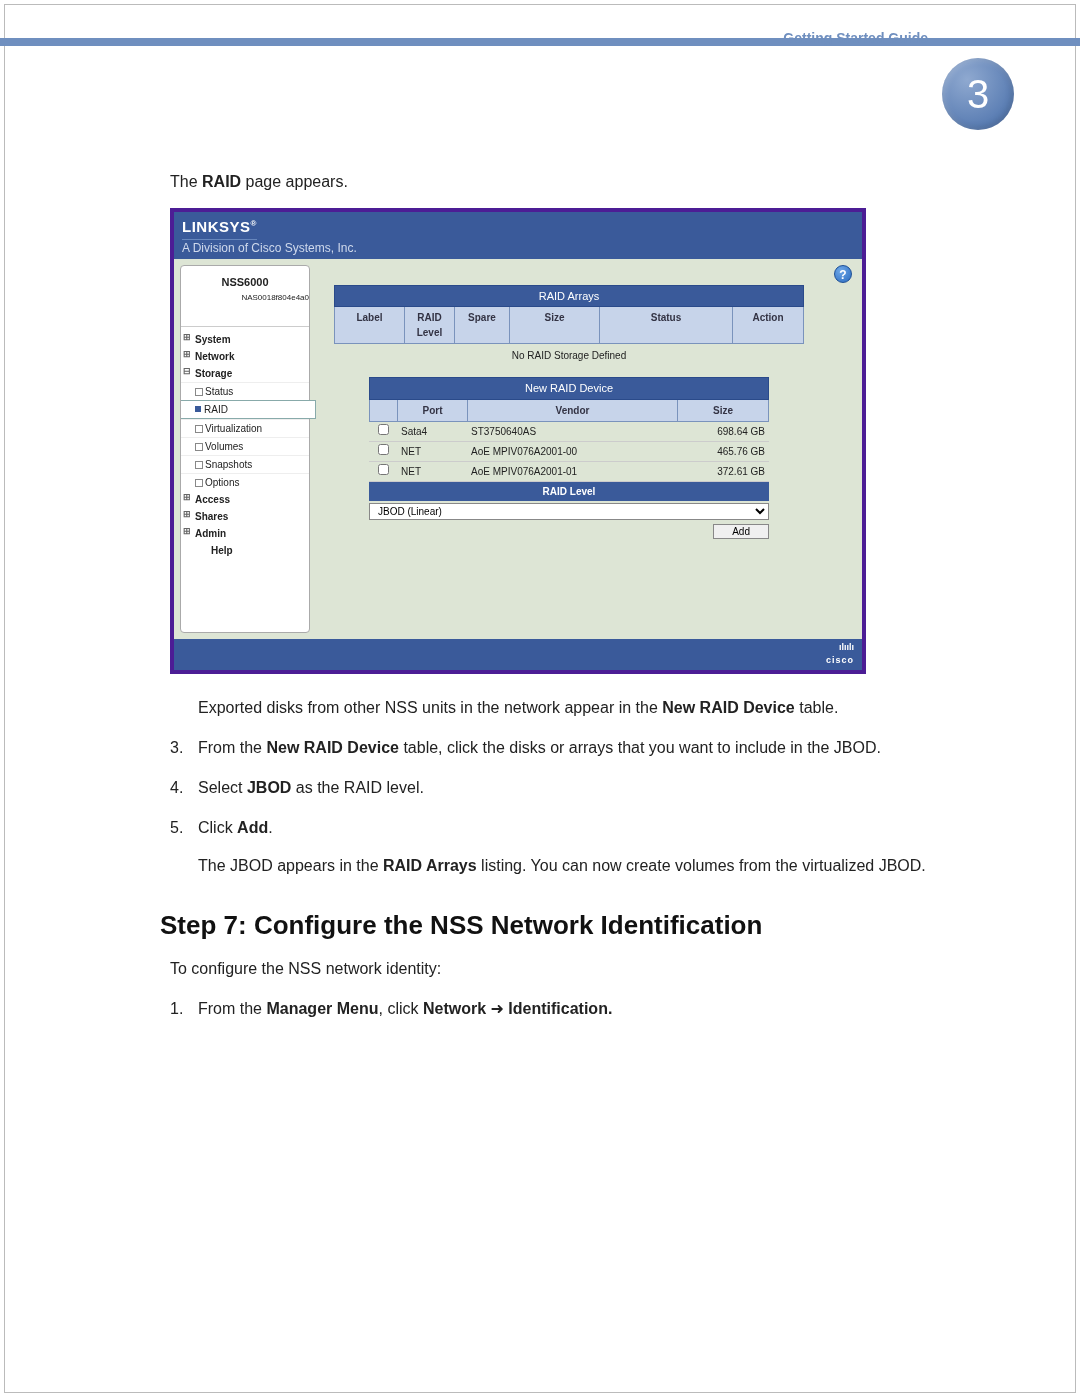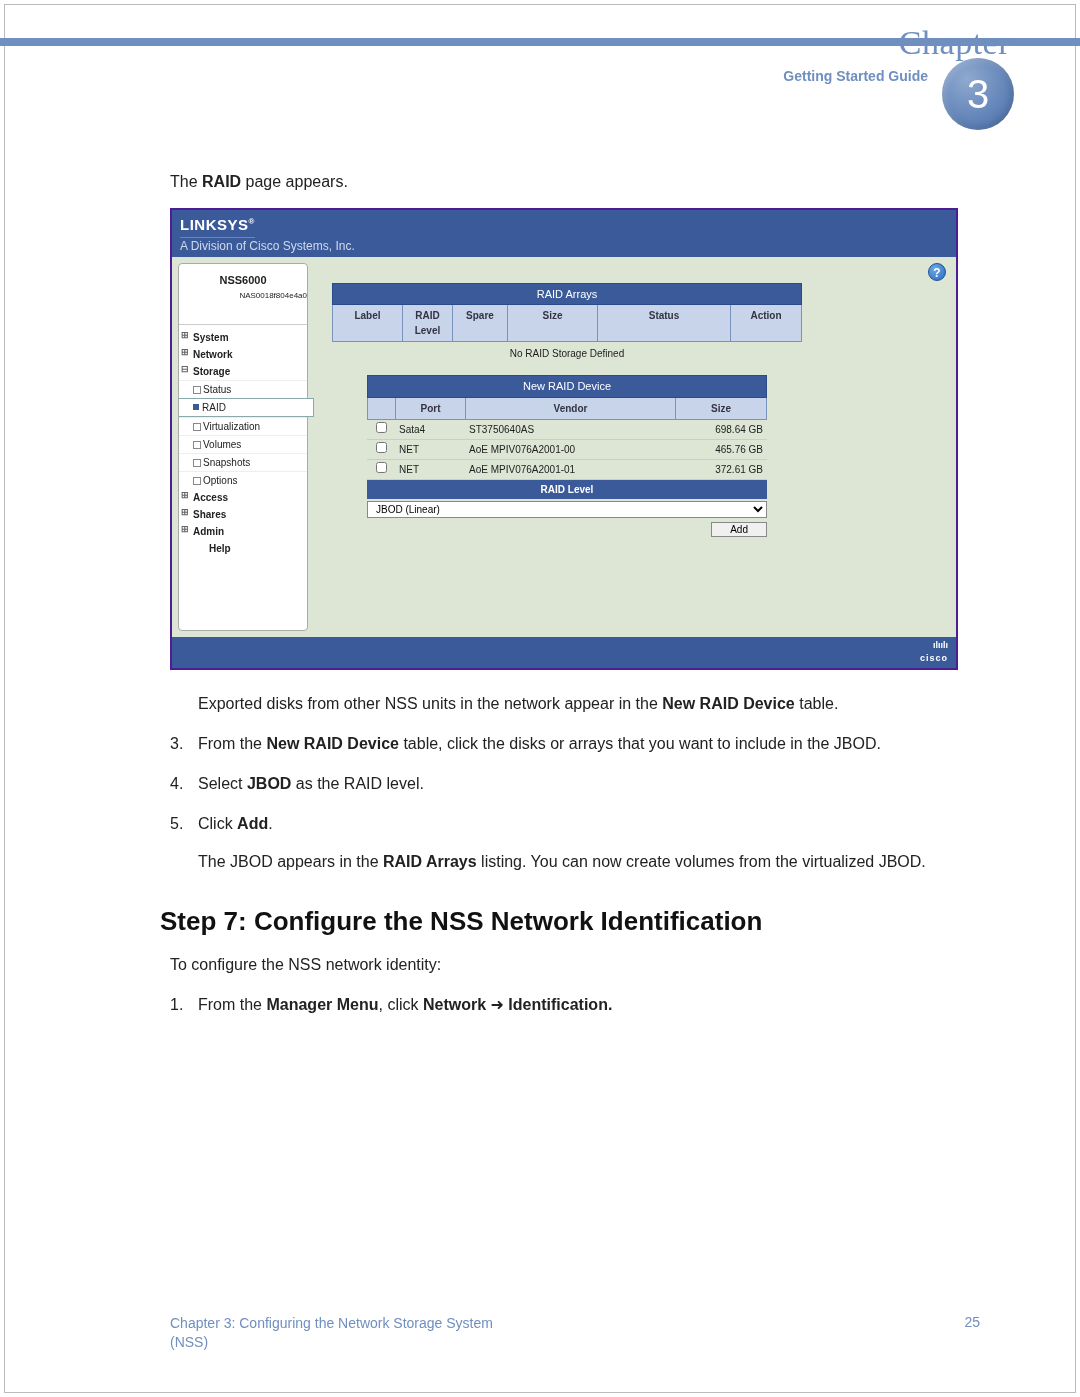--- a/index.html
+++ b/index.html
@@ -57,22 +57,22 @@
     font-family: "Arial", sans-serif;
   }
   .content {
     padding: 170px 100px 0 170px;
     font-size: 16px;
     color: #222;
     line-height: 1.5;
   }
   .intro-line { margin-bottom: 14px; }
   .screenshot {
-    border: 2px solid #4c1d95;
-    width: 788px;
+    border: 4px solid #4c1d95;
+    width: 696px;
     background: #4d7c0f;
     font-family: Arial, sans-serif;
     font-size: 11px;
     color: #222;
   }
   .ss-titlebar {
     background: #3A5A9A;
     color: #fff;
     padding: 4px 8px 2px 8px;
   }
@@ -271,21 +271,20 @@
   }
 </style>
 </head>
 <body>
 
 <div class="page">
   <div class="outer-border"></div>
   <div class="top-rule"></div>
 
   <div class="header-block">
-    <div class="chapter-label">Chapter</div>
     <div class="guide-label">Getting Started Guide</div>
   </div>
   <div class="chapter-circle">
     <span>3</span>
   </div>
 
   <div class="content">
     <p class="intro-line">
       <span>The </span><b>RAID</b><span> page appears.</span>
     </p>
@@ -399,20 +398,13 @@
 
     <h2 class="step-heading">Step 7: Configure the NSS Network Identification</h2>
     <p class="body-para" style="margin-top:8px">To configure the NSS network identity:</p>
 
     <div class="ol-step">
       <span class="num">1.</span>
       <span>From the </span><b>Manager Menu</b><span>, click </span><b>Network</b><span> ➜ </span><b>Identification.</b>
     </div>
   </div>
 
-  <div class="page-footer">
-    <div class="left">
-      <span>Chapter 3: Configuring the Network Storage System</span><br>
-      <span>(NSS)</span>
-    </div>
-    <div>25</div>
-  </div>
 </div>
 
 </body></html>

